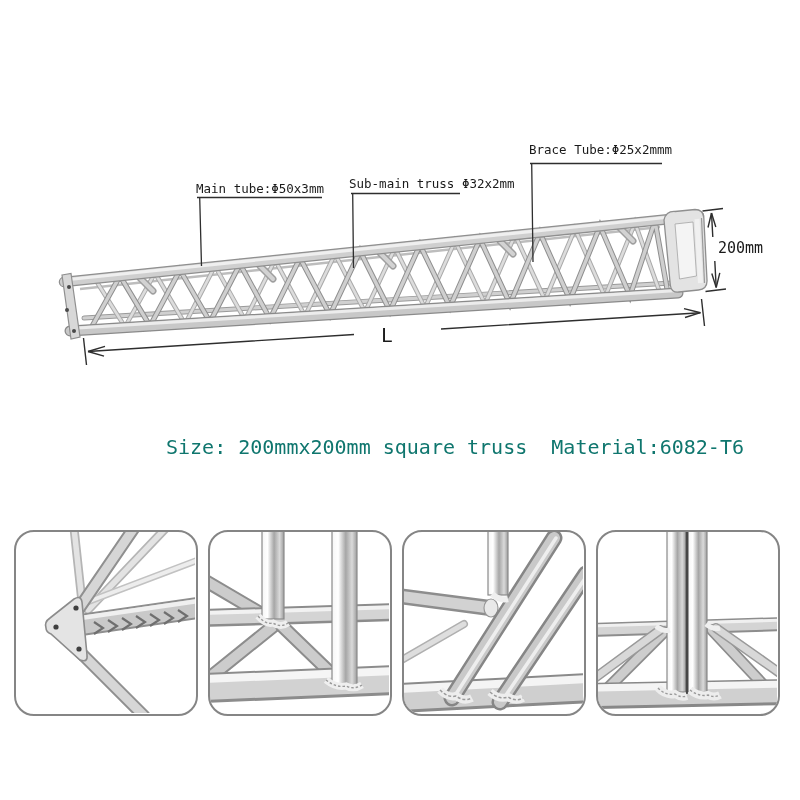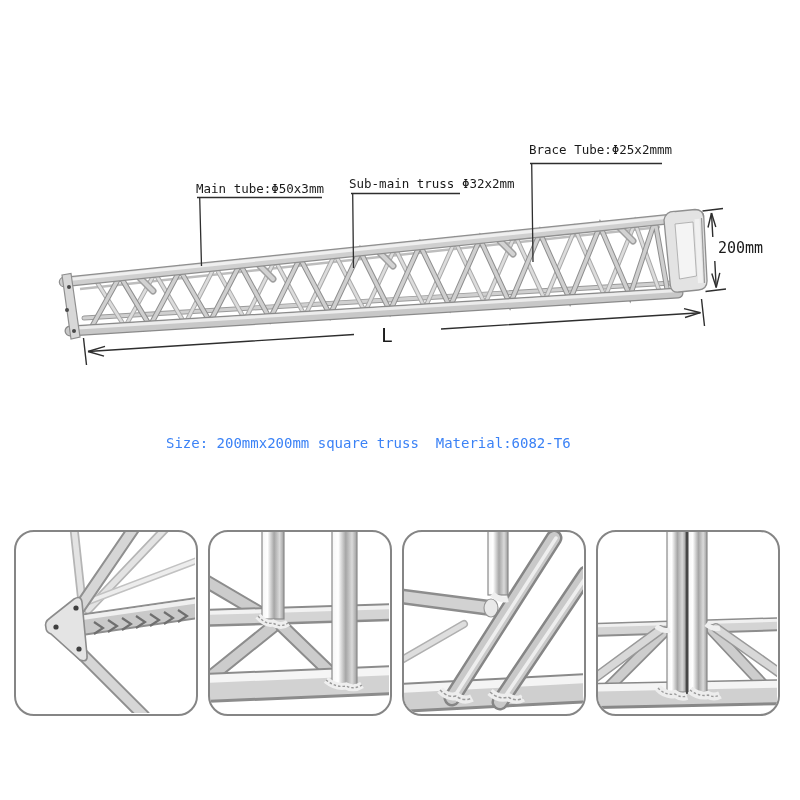--- a/index.html
+++ b/index.html
@@ -1,21 +1,21 @@
 <!DOCTYPE html>
 <html><head>
 <meta charset="utf-8">
 <style>
   html,body{margin:0;padding:0;background:#ffffff;}
   body{width:800px;height:800px;position:relative;font-family:"DejaVu Sans Mono","Liberation Mono",monospace;color:#1a1a1a;overflow:hidden;}
   .abs{position:absolute;white-space:pre;}
   .spec-label{font-size:12.5px;letter-spacing:0;}
   .dim-label{font-size:15px;}
   .len-label{font-size:19.5px;}
-  .caption{font-size:14px;color:#3b82f6;}
+  .caption{font-size:20px;color:#0f766e;}
   .drawing-svg{position:absolute;left:0;top:0;}
   .photo{position:absolute;top:530px;width:184px;height:186px;border:2.5px solid #858585;border-radius:20px;overflow:hidden;background:#fff;box-sizing:border-box;}
   .photo svg{display:block;}
   .p1{left:14px;} .p2{left:208px;} .p3{left:402px;} .p4{left:596px;}
 </style>
 </head>
 <body>
 
 <svg width="0" height="0" style="position:absolute" aria-hidden="true">
   <defs>

